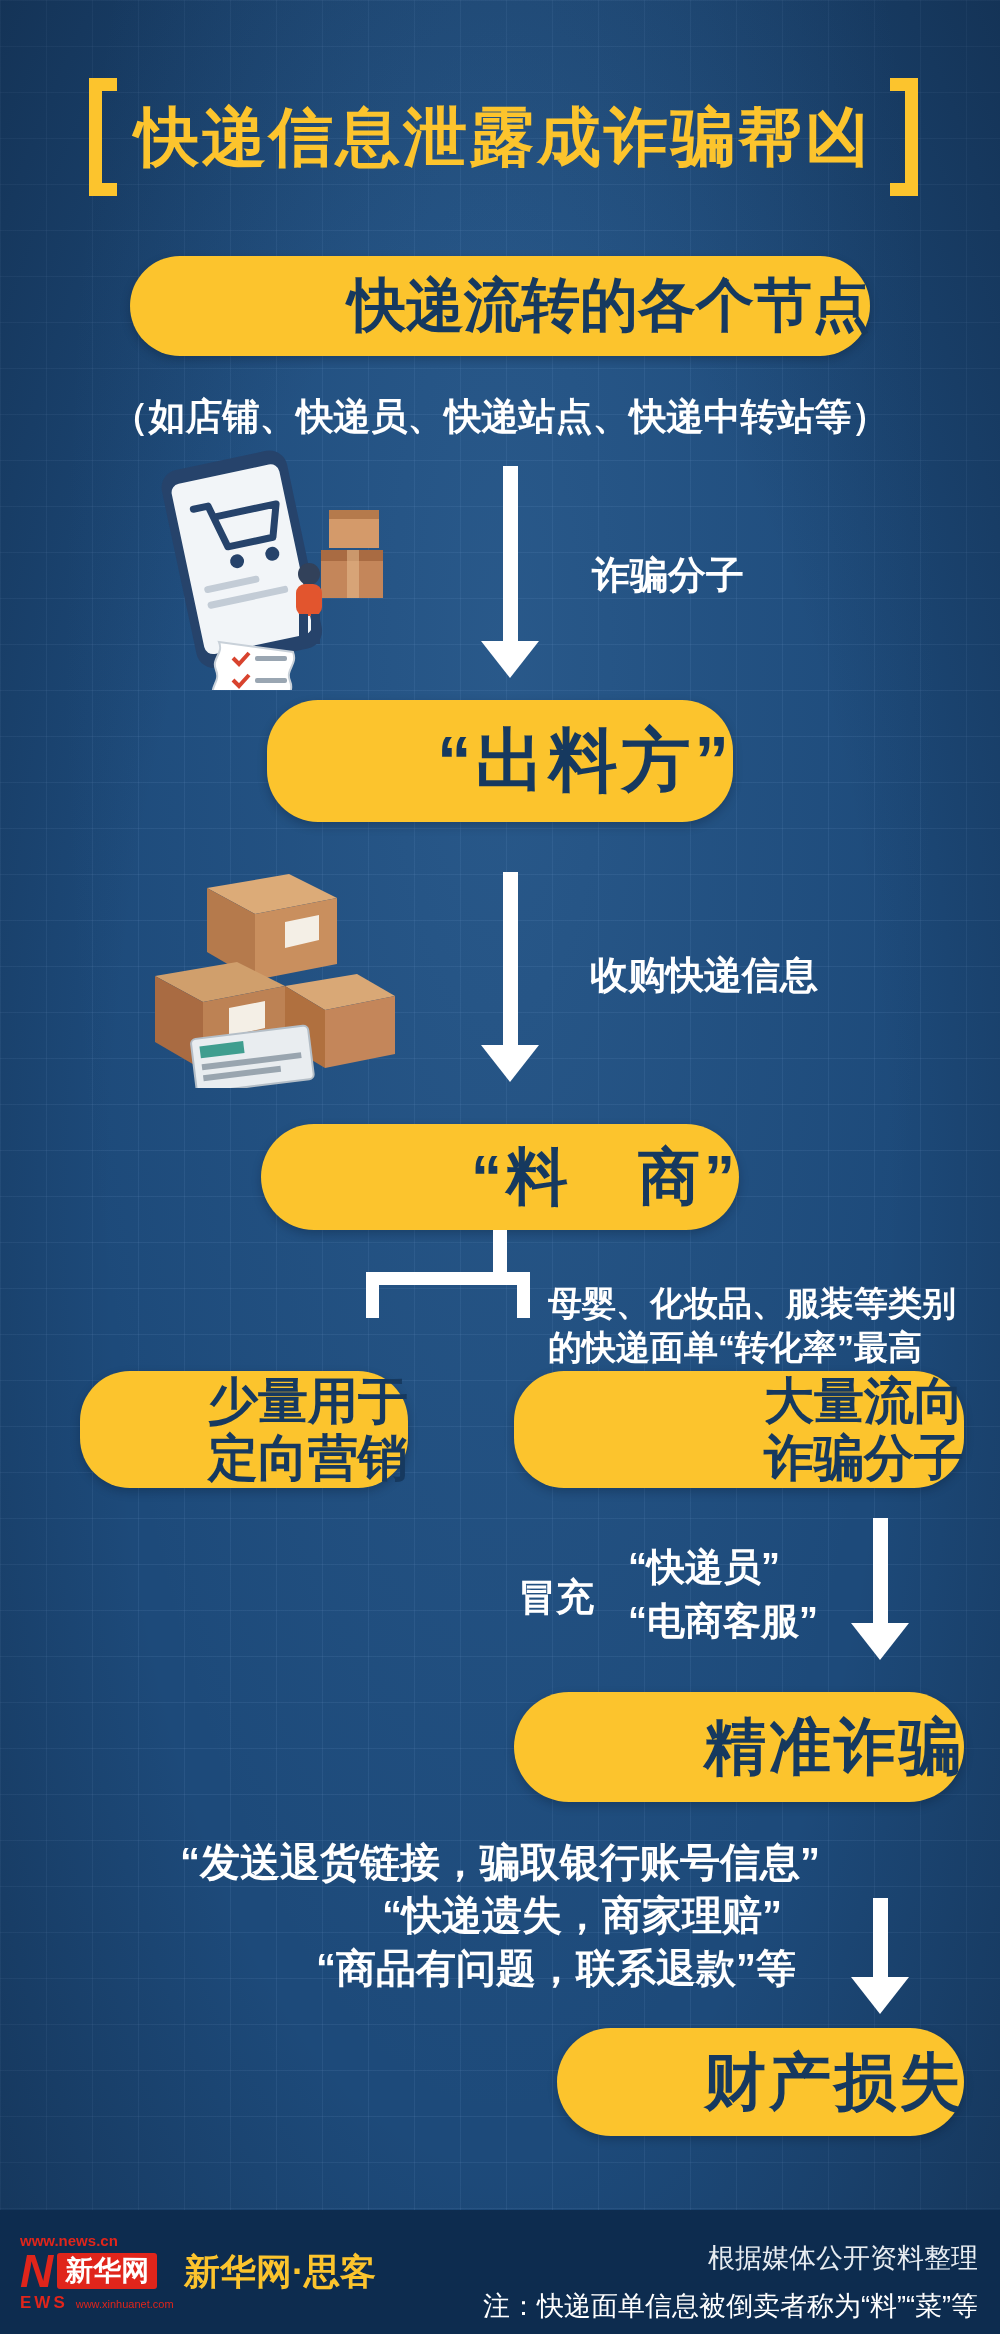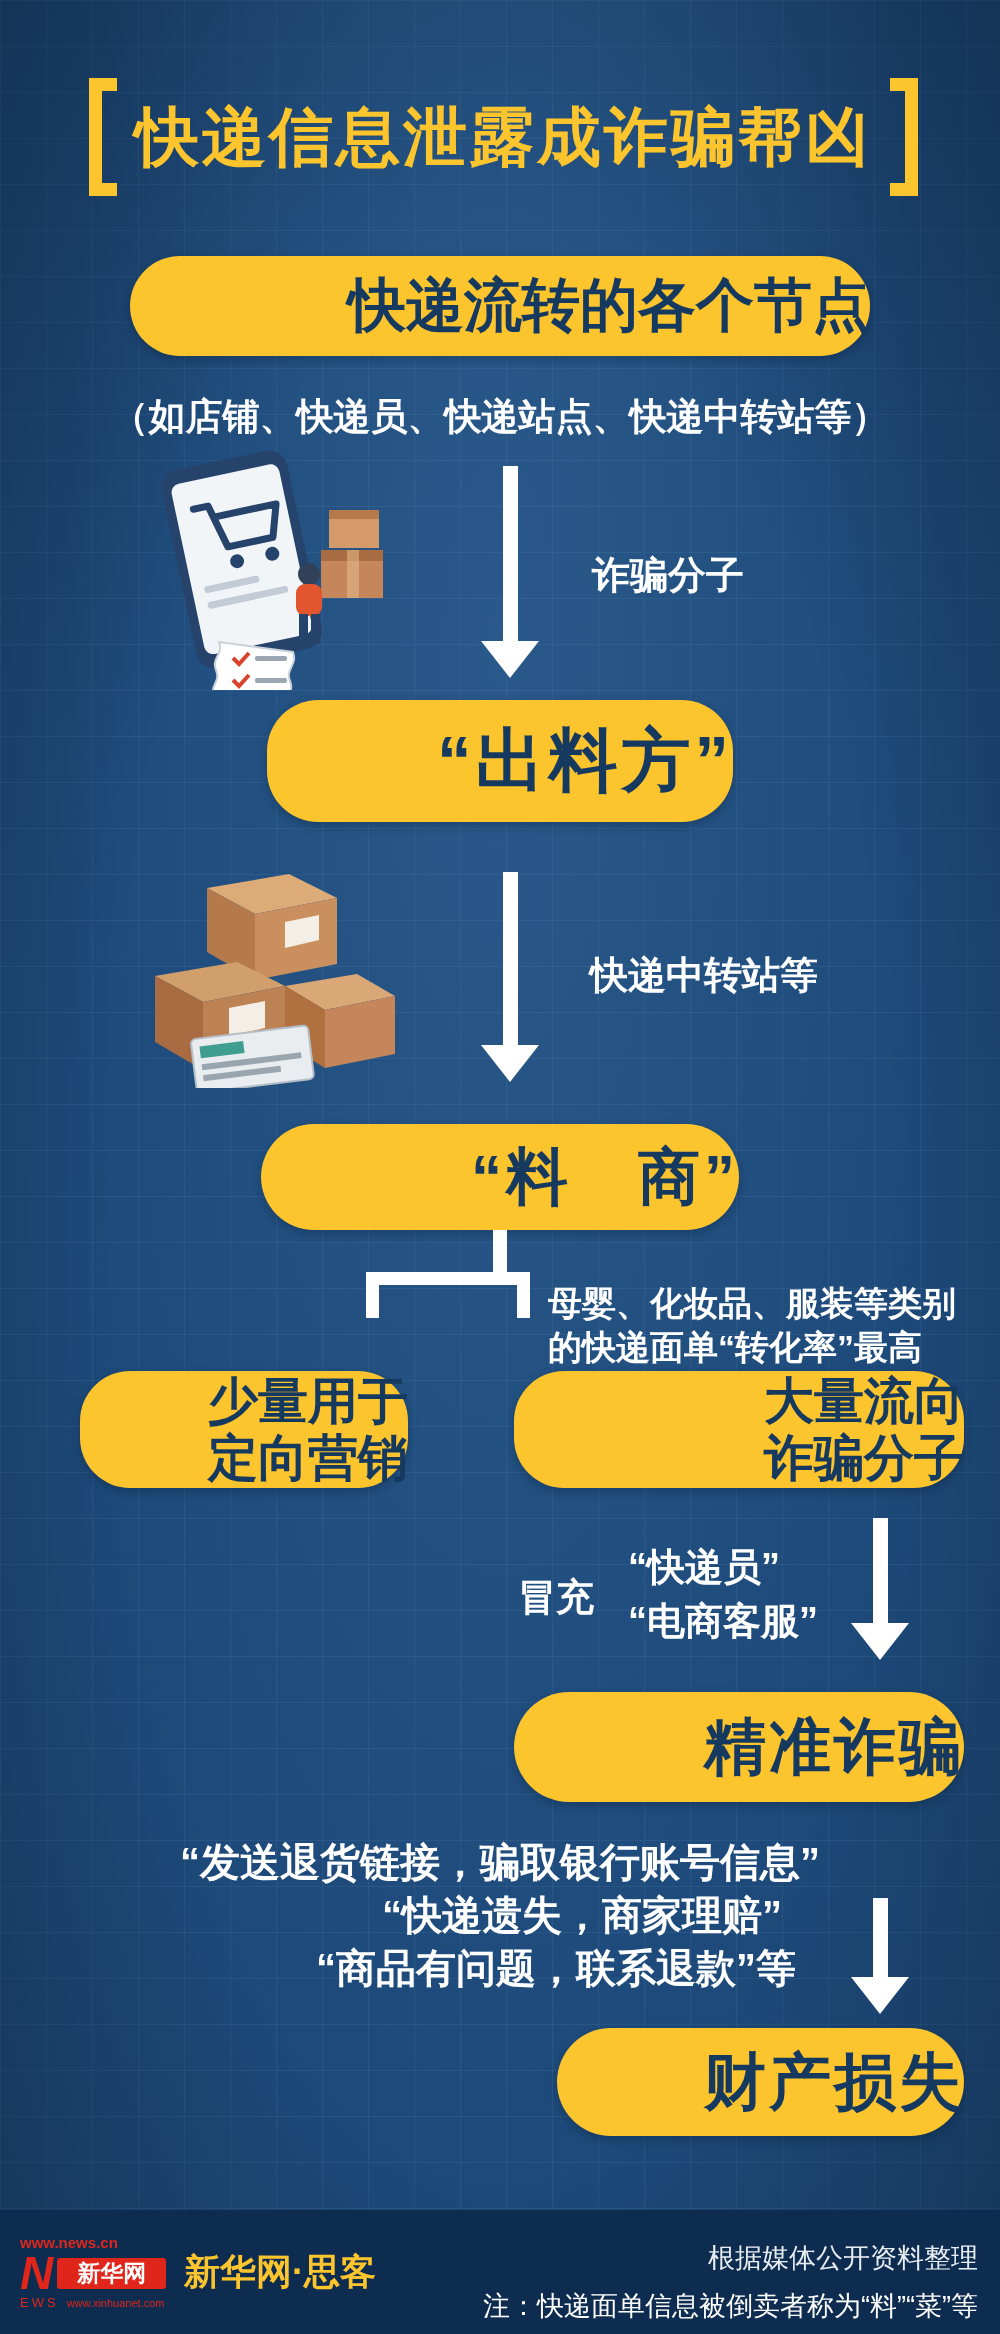--- a/index.html
+++ b/index.html
@@ -62,23 +62,23 @@
   
   .footer{
     left:0;right:0;bottom:0;height:124px;
     background:var(--footer);
     display:flex;align-items:center;
   }
   .logo{margin-left:20px;display:flex;flex-direction:column;line-height:1;width:150px;}
   .logo-url-top{color:var(--red);font-size:15px;font-weight:bold;margin-bottom:3px;}
   .logo-main{display:flex;align-items:center;gap:4px;}
   .logo-n{color:var(--red);font-size:46px;font-weight:bold;font-style:italic;line-height:0.9;}
-  .logo-box{background:var(--red);color:#fff;font-size:23px;font-weight:bold;padding:4px 20px;border-radius:3px;white-space:nowrap;}
+  .logo-box{background:var(--red);color:#fff;font-size:28px;font-weight:bold;padding:4px 8px;border-radius:3px;white-space:nowrap;}
   .logo-bottom{display:flex;align-items:baseline;gap:8px;margin-top:2px;}
-  .logo-ews{color:var(--red);font-size:13px;font-weight:normal;letter-spacing:3px;}
+  .logo-ews{color:var(--red);font-size:17px;font-weight:bold;letter-spacing:3px;}
   .logo-url-bottom{color:var(--red);font-size:11px;}
   .footer-brand{color:var(--yellow);font-size:36px;font-weight:bold;margin-left:14px;white-space:nowrap;}
   .footer-right{margin-left:auto;margin-right:22px;display:flex;flex-direction:column;align-items:flex-end;gap:12px;}
   .footer-src{color:#e8edf2;font-size:27px;white-space:nowrap;margin-top:20px;}
   .footer-note{color:#ffffff;font-size:27px;white-space:nowrap;}
 </style>
 </head>
 <body>
 
 <div id="canvas">
@@ -161,21 +161,21 @@
         <rect x="68" y="202" width="100" height="6" fill="#99a5af"></rect>
         <rect x="68" y="213" width="78" height="6" fill="#99a5af"></rect>
       </g>
     </svg>
   </div>
 
   <div class="abs arrow" style="left:481px;top:872px;height:210px;">
     <div class="shaft"></div>
     <div class="head"></div>
   </div>
-  <div class="abs flow-label" style="left:590px;top:950px;">快递中转站等</div>
+  <div class="abs flow-label" style="left:590px;top:950px;">收购快递信息</div>
 
   <div class="abs pill" style="left:261px;top:1124px;width:478px;height:106px;border-radius:53px;font-size:62px;letter-spacing:4px;">
     <span>“料　商”</span>
   </div>
 
   <div class="abs white-bar" style="left:493px;top:1230px;width:14px;height:48px;"></div>
   <div class="abs white-bar" style="left:366px;top:1272px;width:164px;height:13px;"></div>
   <div class="abs white-bar" style="left:366px;top:1272px;width:13px;height:46px;"></div>
   <div class="abs white-bar" style="left:517px;top:1272px;width:13px;height:46px;"></div>
 

